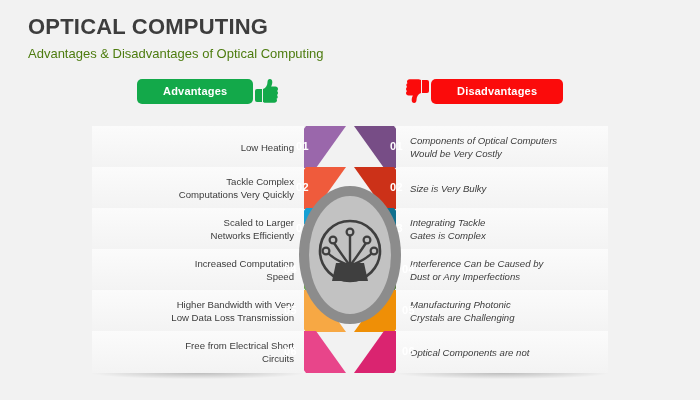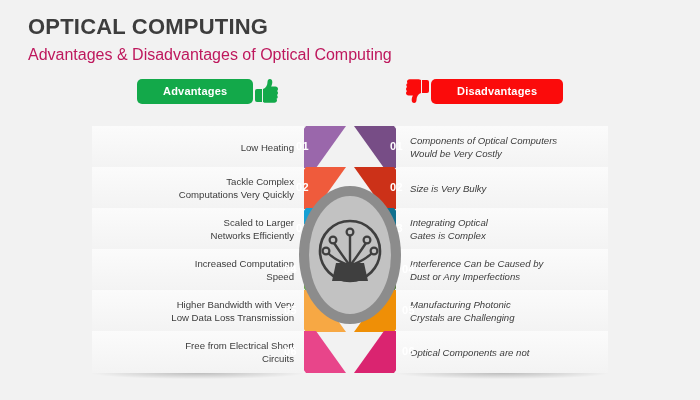--- a/index.html
+++ b/index.html
@@ -14,21 +14,21 @@
   #stage { position:absolute; inset:0; width:612px; height:400px; }
 
   
   .title {
     position:absolute; left:28px; top:14px;
     font-size:22px; font-weight:bold; letter-spacing:0.2px;
     color:#3d3d3d;
   }
   .subtitle {
     position:absolute; left:28px; top:46px;
-    font-size:16px; color:#be185d; font-weight:normal;
+    font-size:13px; color:#4d7c0f; font-weight:normal;
   }
 
   
   .pill-wrap { position:absolute; display:flex; align-items:center; }
   .pill {
     color:#fff; font-size:11px; font-weight:bold;
     padding:7px 26px; border-radius:5px; line-height:1;
     text-align:center; letter-spacing:0.2px;
   }
   #adv-wrap { left:137px; top:78px; }
@@ -161,21 +161,21 @@
         <div class="row-sep"></div>
       </div>
       <div class="row right" style="top: 167px;">
         <div class="row-text">
           <div>Size is Very Bulky</div>
         </div>
         <div class="row-sep"></div>
       </div>
       <div class="row right" style="top: 208px;">
         <div class="row-text">
-          <div>Integrating Optical</div>
+          <div>Integrating Tackle</div>
           <div>Gates is Complex</div>
         </div>
         <div class="row-sep"></div>
       </div>
       <div class="row right" style="top: 249px;">
         <div class="row-text">
           <div>Interference Can be Caused by</div>
           <div>Dust or Any Imperfections</div>
         </div>
         <div class="row-sep"></div>

